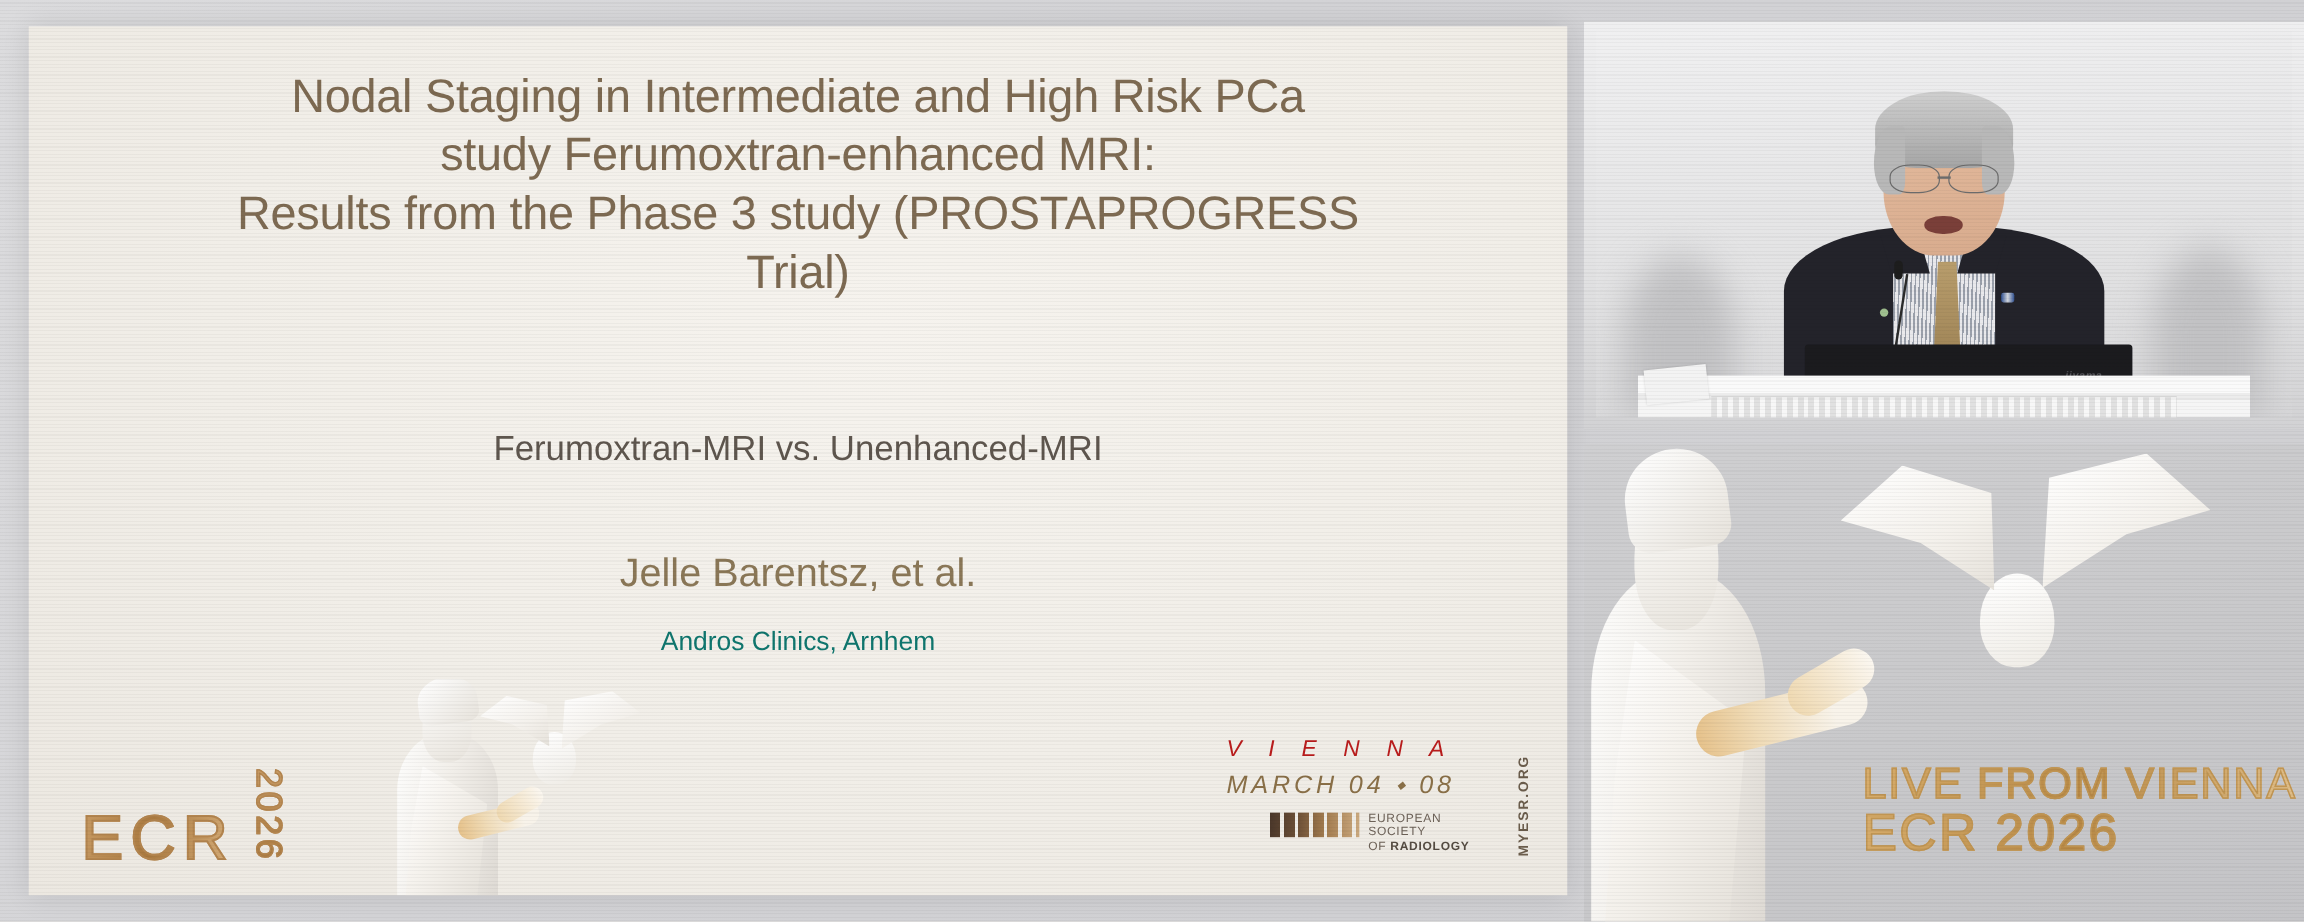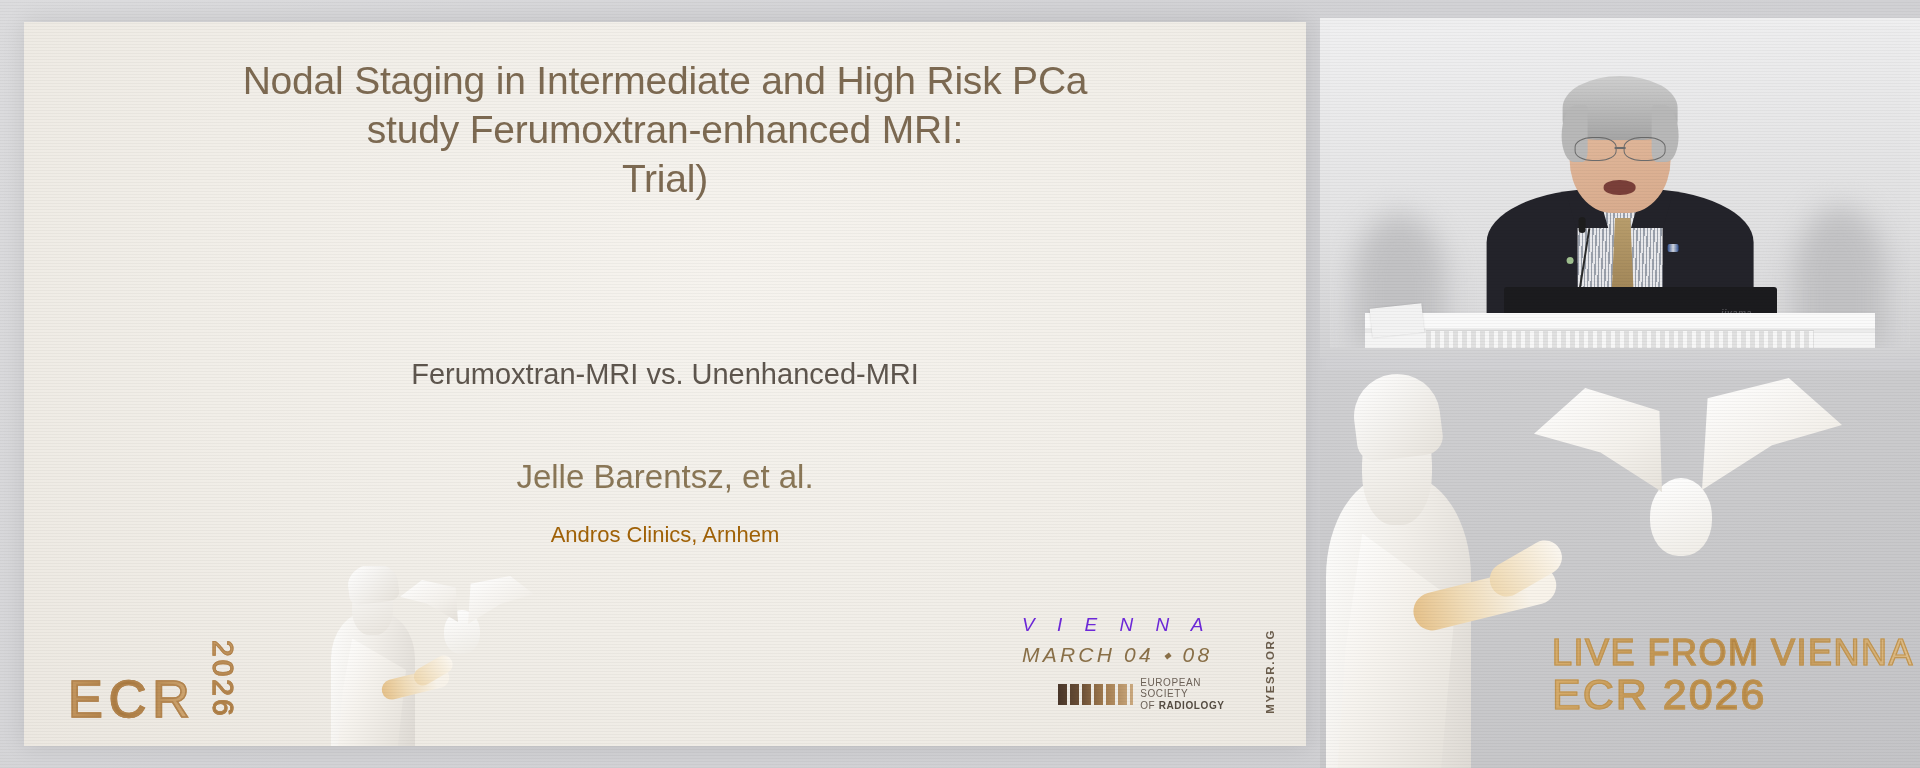--- a/index.html
+++ b/index.html
@@ -40,21 +40,21 @@
   .subtitle{
     position:absolute;left:60px;top:336px;width:1162px;
     text-align:center;color:#5e564e;font-size:29px;font-weight:400;
   }
   .author{
     position:absolute;left:60px;top:436px;width:1162px;
     text-align:center;color:#8a7757;font-size:33px;font-weight:400;
   }
   .affil{
     position:absolute;left:60px;top:500px;width:1162px;
-    text-align:center;color:#a16207;font-size:22px;font-weight:400;
+    text-align:center;color:#0f766e;font-size:22px;font-weight:400;
   }
 
   
   .footer{position:absolute;left:0;right:0;bottom:0;height:180px;}
 
   
   .ecr-logo{
     position:absolute;left:44px;bottom:24px;
     display:flex;align-items:flex-end;gap:10px;
   }
@@ -94,27 +94,27 @@
     -webkit-background-clip:text;background-clip:text;
     white-space:nowrap;
   }
 
   
   .vienna{
     position:absolute;right:74px;bottom:34px;text-align:left;width:210px;
   }
   .vienna .city{
     font-size:19px;letter-spacing:8.5px;font-style:italic;font-weight:400;
-    color:#6d28d9;margin-bottom:7px;margin-top:32px;
+    color:#b91c1c;margin-bottom:7px;margin-top:32px;
   }
   .vienna .dates{
     font-size:21px;letter-spacing:3.2px;font-style:italic;font-weight:400;
     color:#8a7048;margin-bottom:10px;white-space:nowrap;
   }
-  .esr-row{display:flex;align-items:center;gap:7px;margin-left:36px;}
+  .esr-row{display:flex;align-items:flex-start;gap:7px;margin-left:36px;}
   .esr-mark{
     height:21px;width:92px;
     background:linear-gradient(90deg,#4a372a 0%,#6b4f36 30%,#a37c4f 62%,#cba97f 100%);
     -webkit-mask-image:repeating-linear-gradient(90deg,#000 0 9px,transparent 9px 12px);
     mask-image:repeating-linear-gradient(90deg,#000 0 9px,transparent 9px 12px);
   }
   .esr-text{font-size:10px;line-height:1.18;color:#6d6258;letter-spacing:.6px;}
   .esr-text b{color:#554c42;font-weight:700;}
   .myesr{
     position:absolute;right:30px;bottom:32px;
@@ -212,20 +212,21 @@
 <body>
 
 <div id="stage">
 
   <div id="slide">
     <div class="slide-inner">
 
       <div class="title-block">
         <div>Nodal Staging in Intermediate and High Risk PCa</div>
         <div>study Ferumoxtran-enhanced MRI:</div>
+        <div>Results from the Phase 3 study (PROSTAPROGRESS</div>
         <div>Trial)</div>
       </div>
 
       <div class="subtitle">Ferumoxtran-MRI vs. Unenhanced-MRI</div>
       <div class="author">Jelle Barentsz, et al.</div>
       <div class="affil">Andros Clinics, Arnhem</div>
 
       <div class="footer">
 
         <div class="ecr-logo">

